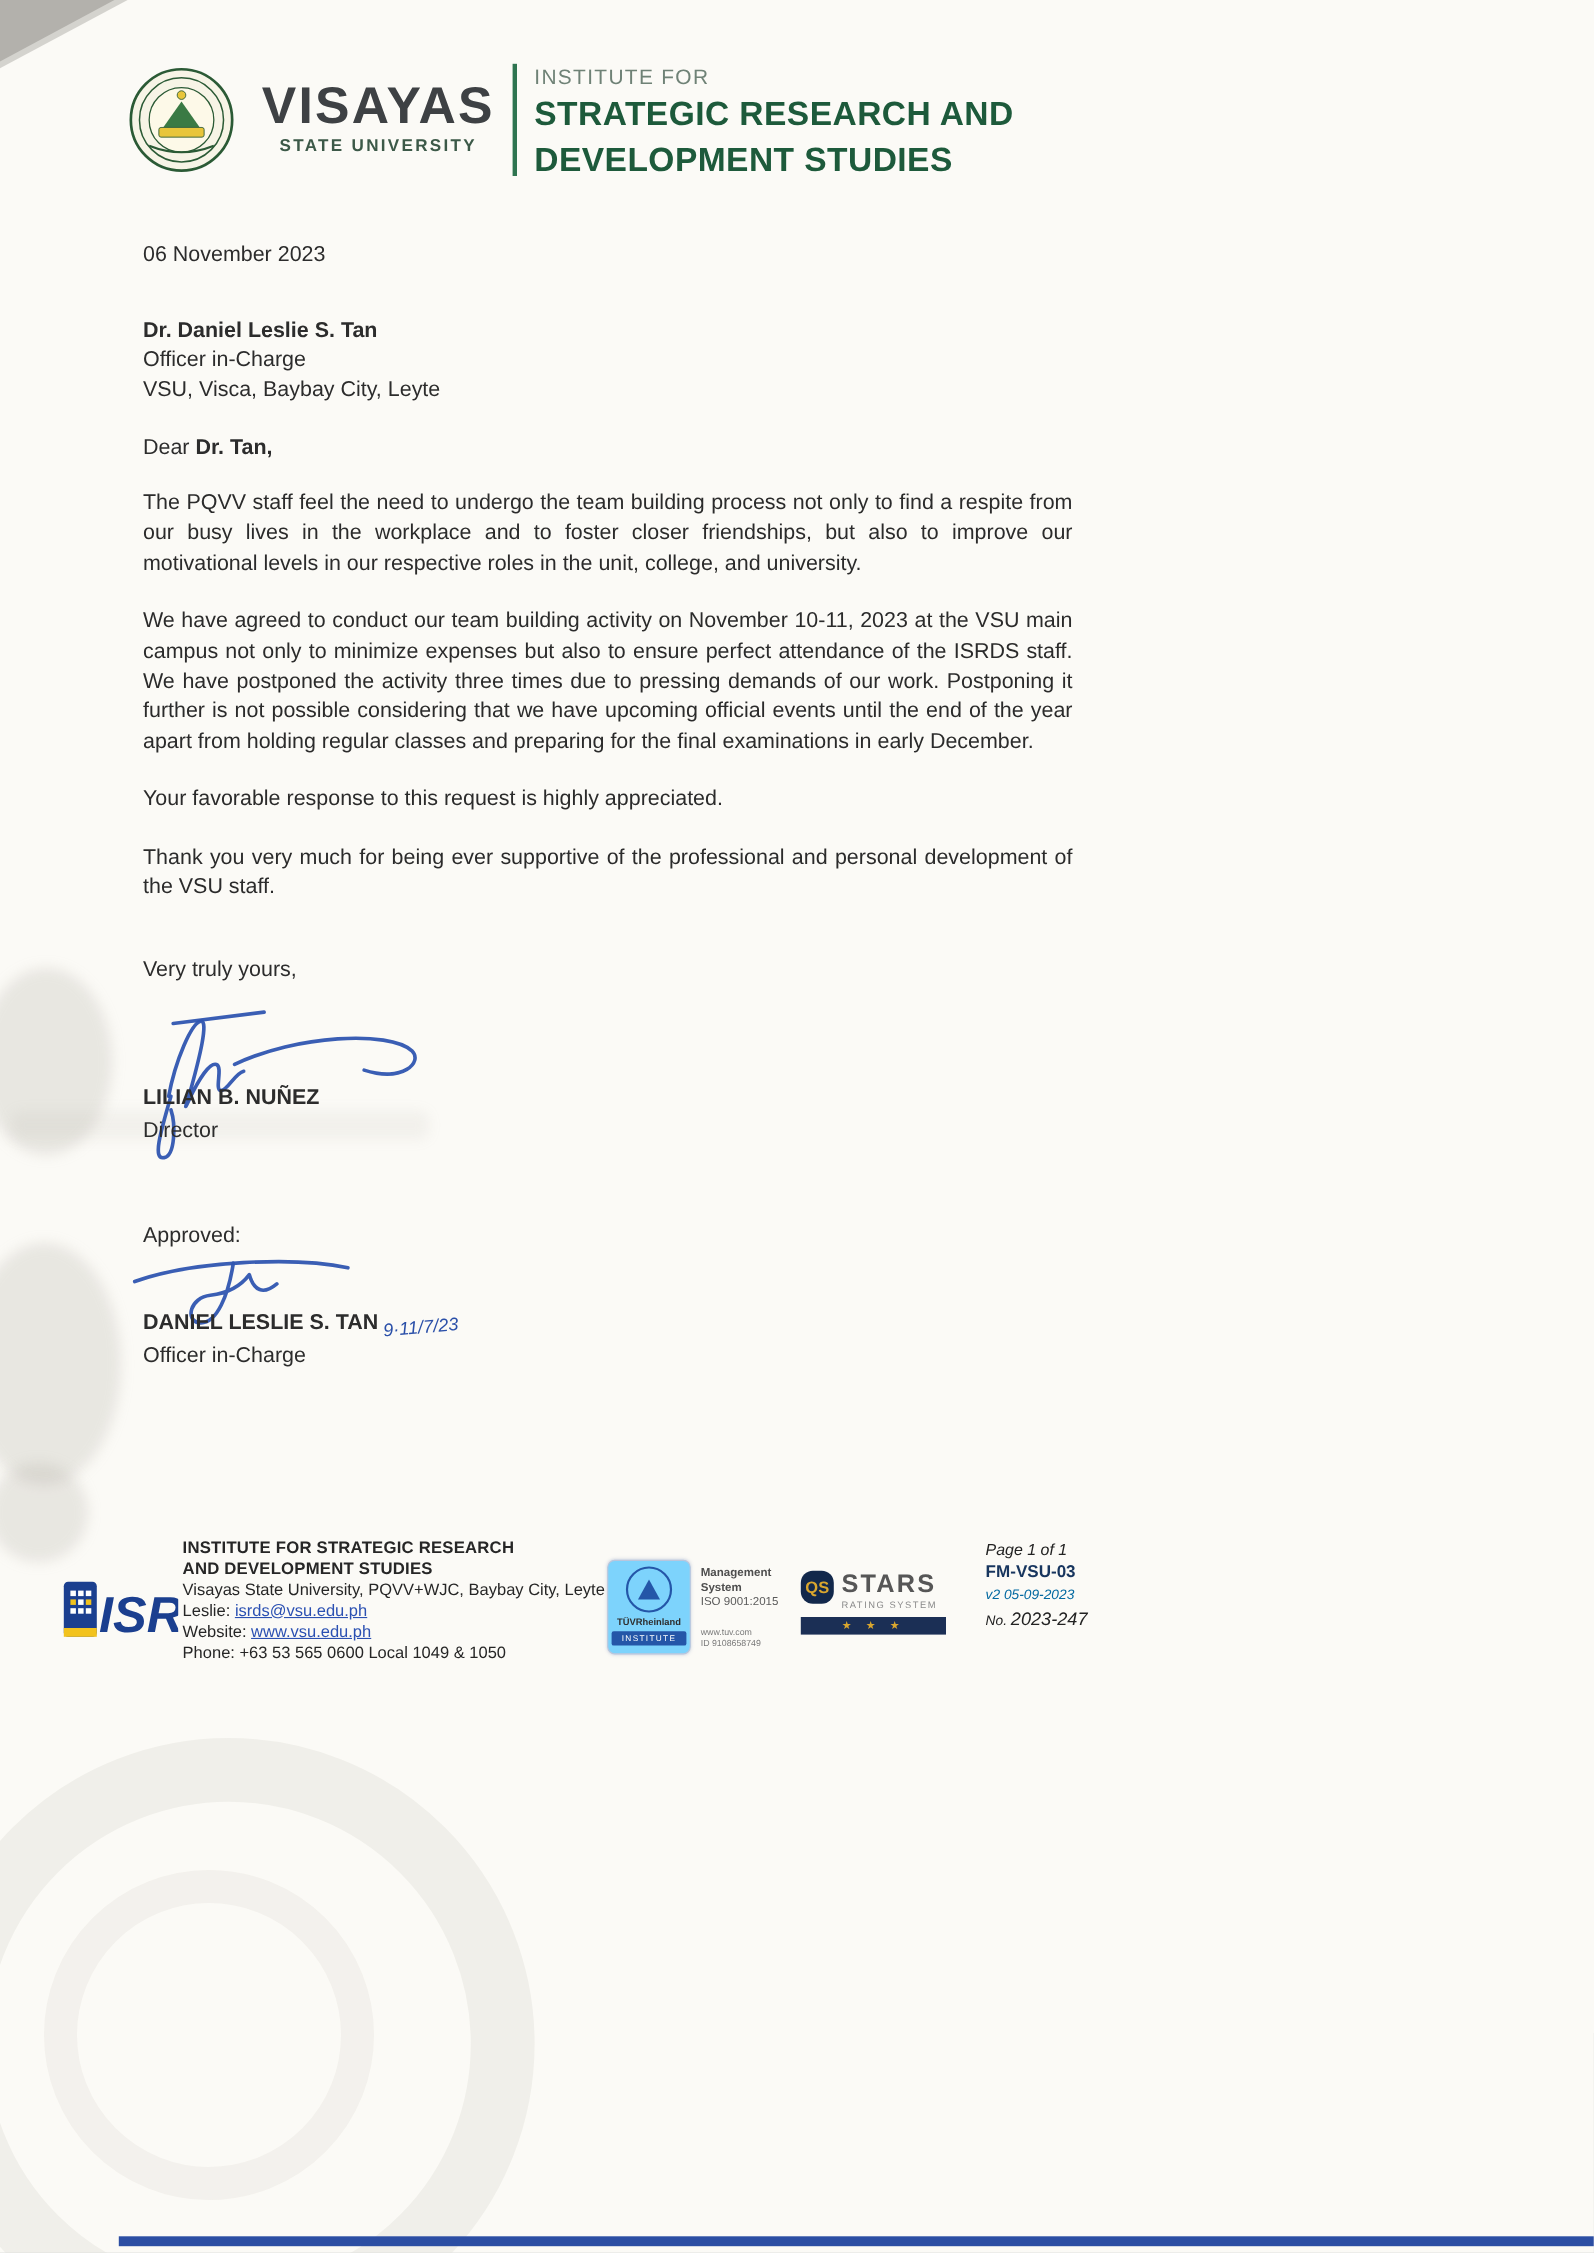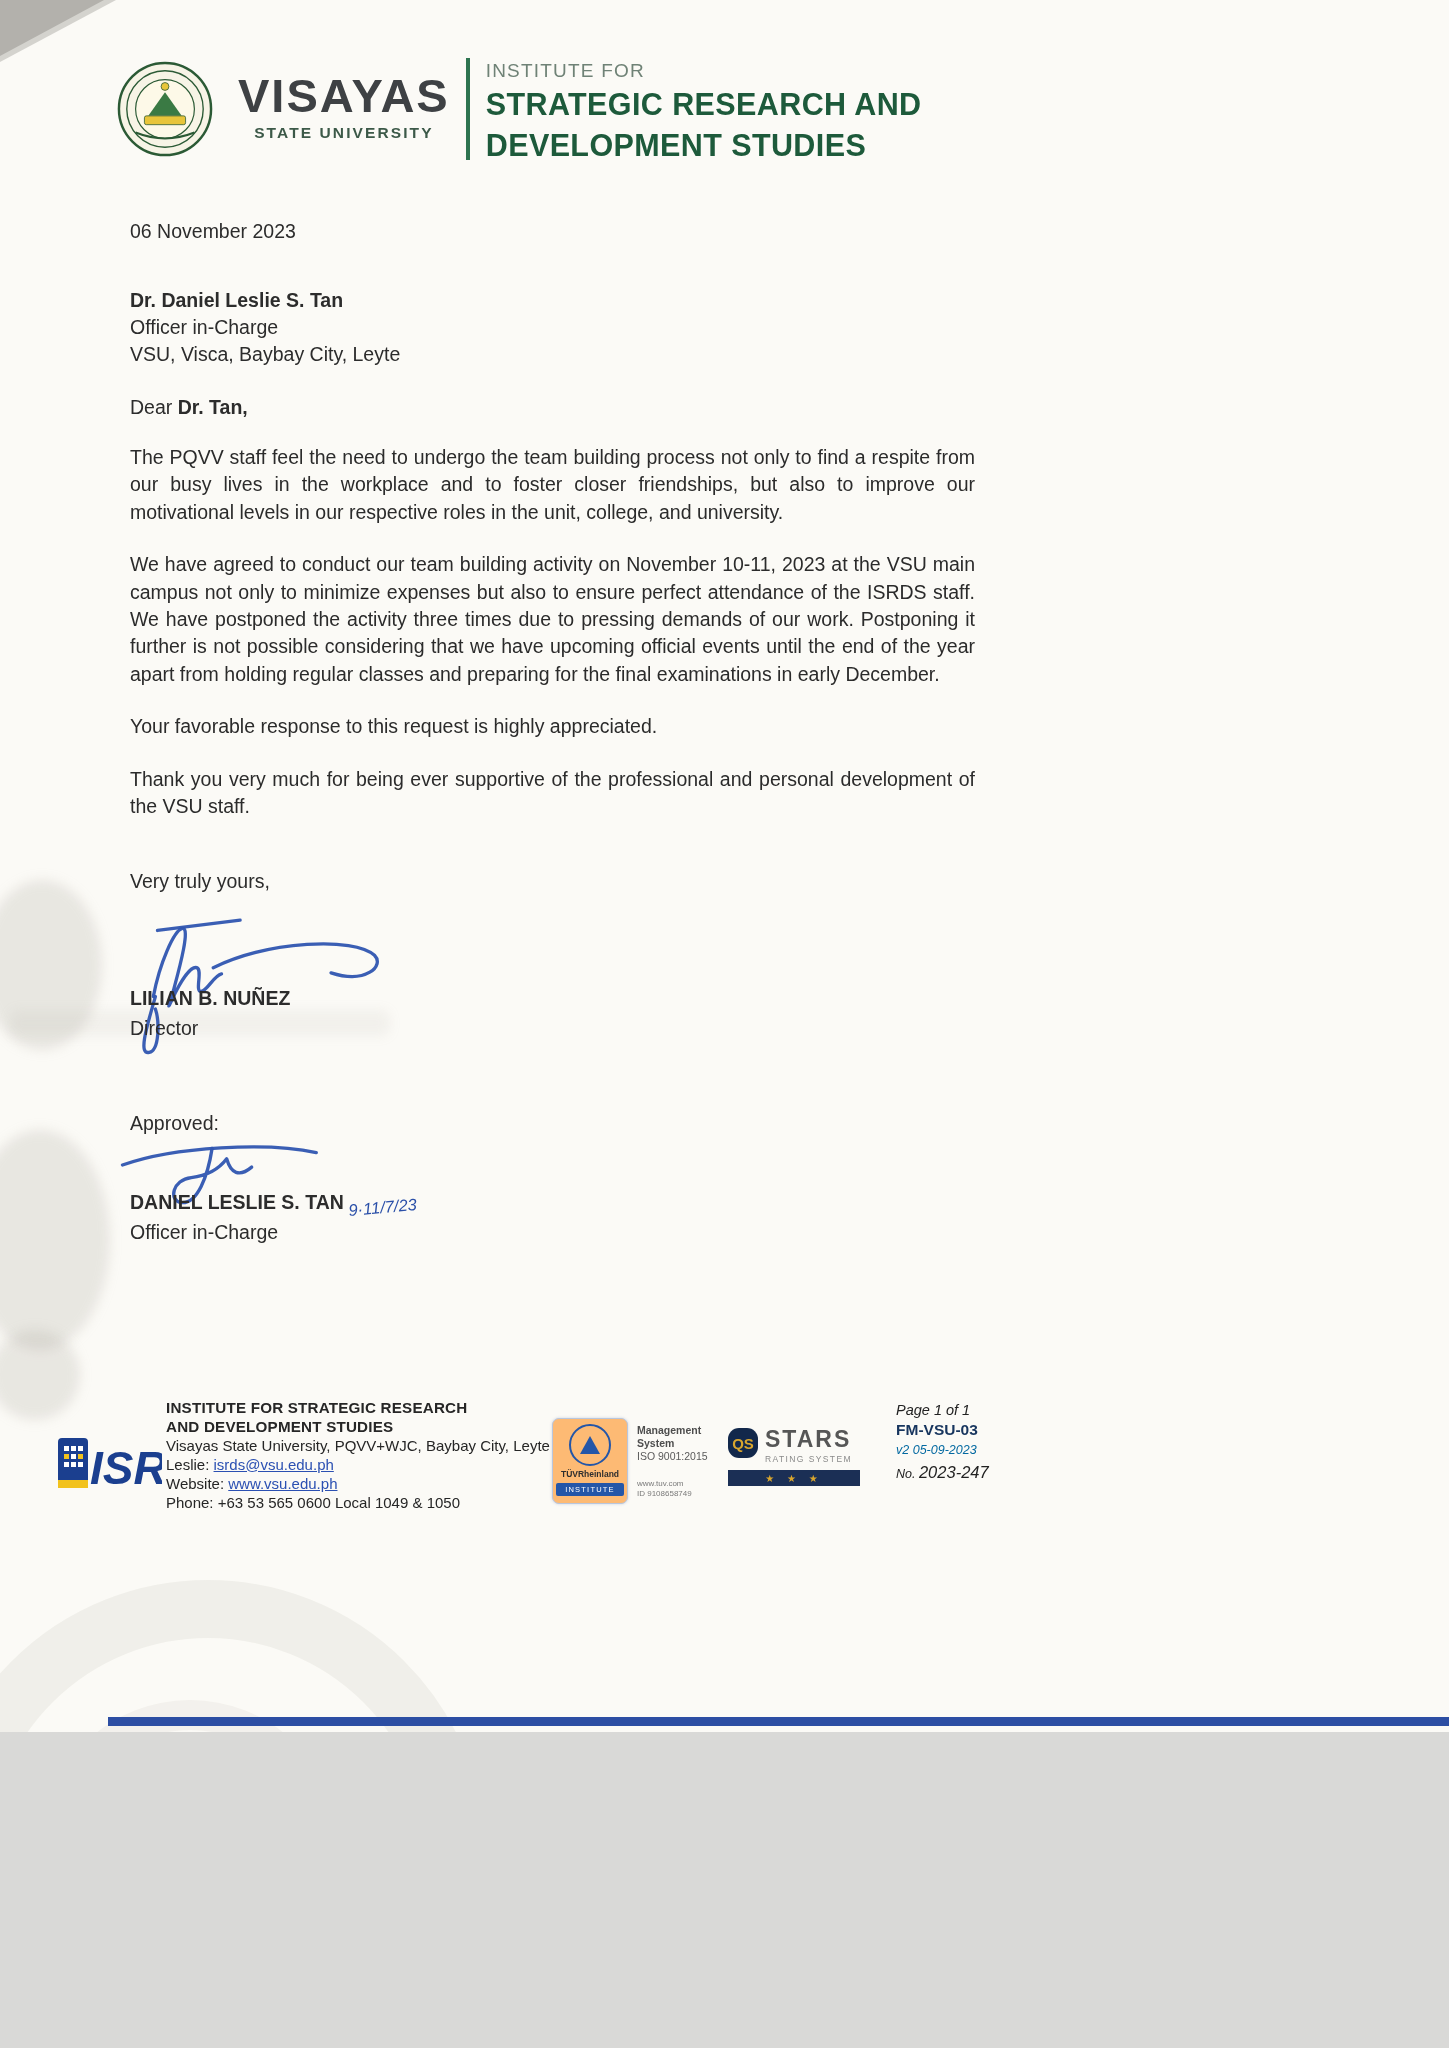--- a/index.html
+++ b/index.html
@@ -1,17 +1,17 @@
 <!DOCTYPE html>
 <html><head>
 <meta charset="utf-8">
 <style>
   html,body { margin:0; padding:0; background:#d9d9d7; }
   .page {
-    position:relative; width:1449px; height:1732px; margin:0 auto;
+    position:relative; width:1449px; height:2048px; margin:0 auto;
     background:#fbfaf6; overflow:hidden;
     font-family:"Liberation Sans", sans-serif; color:#2c2c2c;
   }
 
   
   .corner-fold { position:absolute; top:0; left:0; width:0; height:0;
     border-top:56px solid #b3b1ac; border-right:104px solid transparent; }
   .corner-fold-edge { position:absolute; top:0; left:0; width:0; height:0;
     border-top:62px solid rgba(140,138,132,.35); border-right:116px solid transparent; }
   .smudge { position:absolute; background:rgba(158,155,146,.20); filter:blur(6px); border-radius:50%; }
@@ -56,21 +56,21 @@
                transform:rotate(-5deg) translateY(4px); display:inline-block; }
 
   
   .isr-logo { position:absolute; left:56px; top:1420px; width:106px; height:86px; }
   .footer-org { position:absolute; left:166px; top:1398px; font-size:15px; line-height:18.5px; color:#262626; width:420px; }
   .footer-org .b { font-weight:700; font-size:15.2px; letter-spacing:.2px; }
   .footer-line { margin-top:0.5px; }
   .footer-link { color:#2b50b2; text-decoration:underline; cursor:pointer; }
 
   .tuv { position:absolute; left:552px; top:1418px; display:flex; }
-  .tuv-box { width:76px; height:86px; border:1px solid #b9c6dd; border-radius:7px; background:#fdba74;
+  .tuv-box { width:76px; height:86px; border:1px solid #b9c6dd; border-radius:7px; background:#7dd3fc;
              display:flex; flex-direction:column; align-items:center; padding-top:5px; box-sizing:border-box;
              box-shadow:0 0 3px rgba(60,90,160,.25); }
   .tuv-circle { width:38px; height:38px; border:2px solid #2456a8; border-radius:50%;
                 display:flex; align-items:center; justify-content:center; }
   .tuv-tri { width:0; height:0; border-left:10px solid transparent; border-right:10px solid transparent;
              border-bottom:18px solid #2456a8; }
   .tuv-brand { font-size:8.5px; font-weight:700; color:#2e2e2e; margin-top:3px; }
   .tuv-cert { background:#2456a8; color:#fff; font-size:7.5px; letter-spacing:1.2px; padding:2px 9px;
               border-radius:2px; margin-top:4px; }
   .tuv-right { margin-left:9px; font-size:10.5px; color:#4e4e4e; line-height:13px; padding-top:6px; font-weight:600; }

